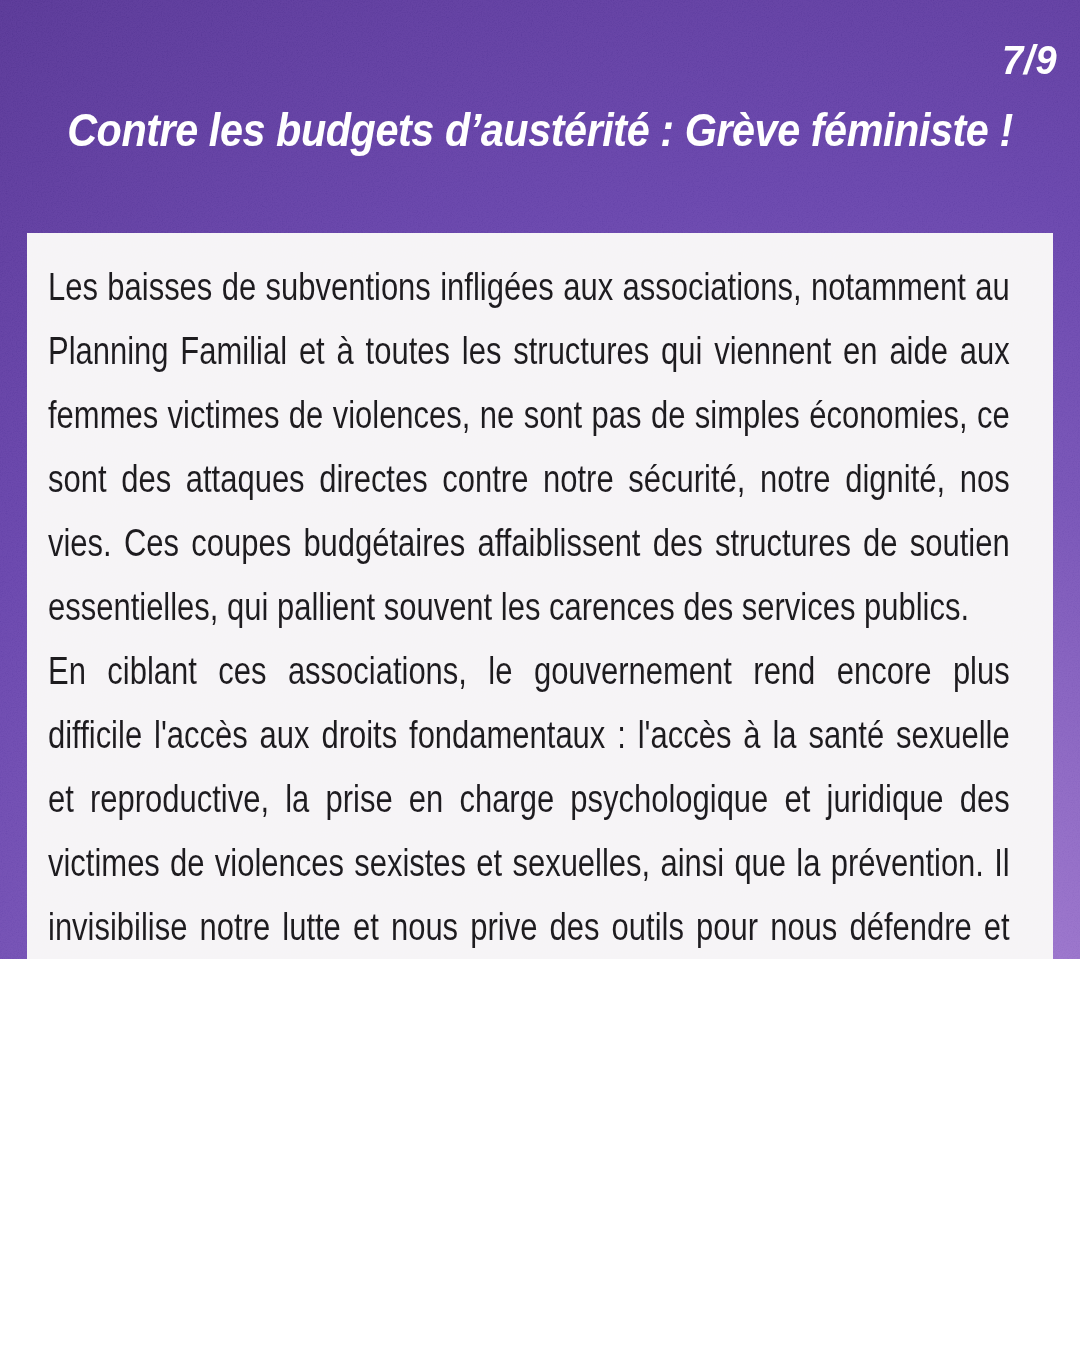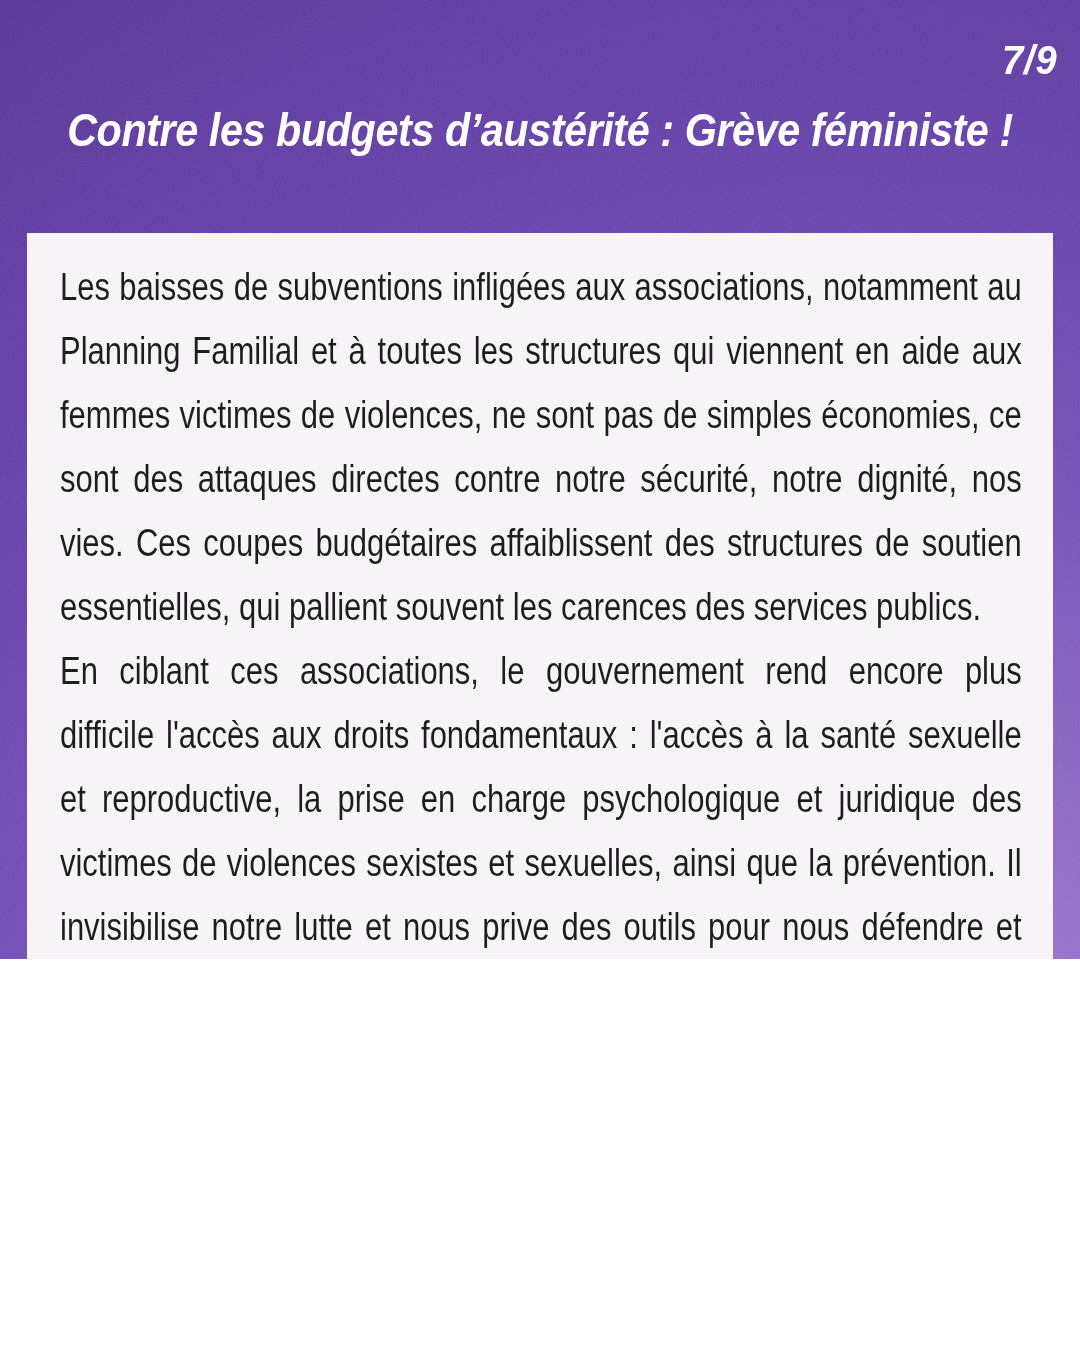--- a/index.html
+++ b/index.html
@@ -47,21 +47,21 @@
   }
 
   .content-card {
     position: absolute;
     left: 27px;
     top: 233px;
     width: 1026px;
     height: 893px;
     background: #f5f3f5;
     box-sizing: border-box;
-    padding: 22px 33px;
+    padding: 22px 21px;
     overflow: hidden;
   }
 
   .card-text {
     width: 1180px;
     transform: scaleX(0.815);
     transform-origin: 0 0;
     color: #131313;
     font-size: 38px;
     line-height: 64px;

